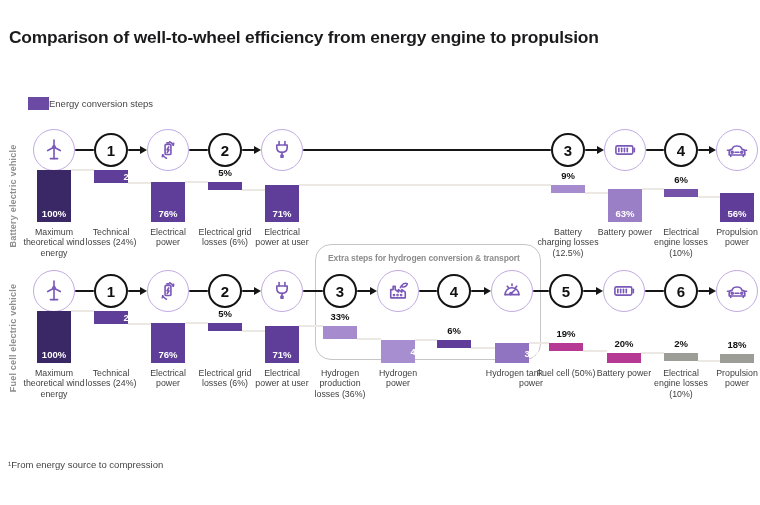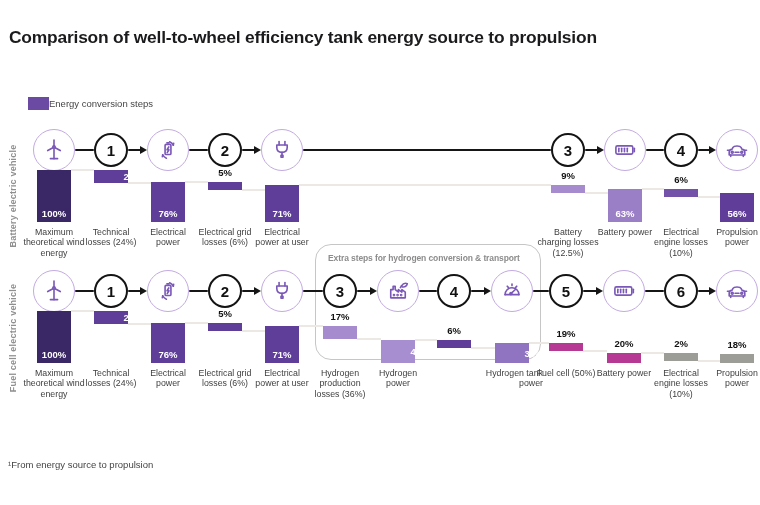--- a/index.html
+++ b/index.html
@@ -33,21 +33,21 @@
   .pctab{position:absolute;width:50px;text-align:center;font-size:9.5px;font-weight:bold;color:#111;}
   .blabel{position:absolute;width:62px;text-align:center;font-size:8.8px;line-height:1.18;color:#3e3e3e;}
   .rowname{position:absolute;width:130px;height:12px;transform:rotate(-90deg);
          transform-origin:0 0;text-align:center;font-size:9px;font-weight:bold;
          color:#8f8f8f;letter-spacing:.2px;white-space:nowrap;}
 </style>
 </head>
 <body>
 
 <div id="canvas" style="--arrow: #161616; --connector: #ece9e4; --iborder: #c2abe1; --sborder: #141414;">
-  <h1 id="title">Comparison of well-to-wheel efficiency tank energy source to propulsion</h1>
+  <h1 id="title">Comparison of well-to-wheel efficiency from energy engine to propulsion</h1>
   <div id="legend">
     <span class="swatch" id="legend-swatch" style="background: rgb(107, 74, 163);"></span>
     <span class="ltext">Energy conversion steps</span>
   </div>
   <div id="hbox">
     <div class="htitle">Extra steps for hydrogen conversion &amp; transport</div>
   </div>
   <div id="diagram">
       <div class="conn" style="left: 71px; top: 169px; width: 23px;"></div>
       <div class="conn" style="left: 128px; top: 182px; width: 23px;"></div>
@@ -281,21 +281,21 @@
       </div>
       <div class="blabel" style="left: 137px; top: 368px;">Electrical power</div>
       <div class="bar" style="left: 208px; top: 323px; width: 34px; height: 8px; background: rgb(94, 62, 153);"></div>
       <div class="pctab" style="left: 200px; top: 308px;">5%</div>
       <div class="blabel" style="left: 194px; top: 368px;">Electrical grid losses (6%)</div>
       <div class="bar" style="left: 265px; top: 326px; width: 34px; height: 37px; background: rgb(94, 62, 153);">
         <div class="pctin">71%</div>
       </div>
       <div class="blabel" style="left: 251px; top: 368px;">Electrical power at user</div>
       <div class="bar" style="left: 323px; top: 326px; width: 34px; height: 13px; background: rgb(166, 140, 206);"></div>
-      <div class="pctab" style="left: 315px; top: 311px;">17%</div>
+      <div class="pctab" style="left: 315px; top: 311px;">33%</div>
       <div class="blabel" style="left: 309px; top: 368px;">Hydrogen production losses (36%)</div>
       <div class="bar" style="left: 381px; top: 340px; width: 34px; height: 23px; background: rgb(167, 142, 209);">
         <div class="pctin mid">45%</div>
       </div>
       <div class="blabel" style="left: 367px; top: 368px;">Hydrogen power</div>
       <div class="bar" style="left: 437px; top: 340px; width: 34px; height: 8px; background: rgb(95, 61, 152);"></div>
       <div class="pctab" style="left: 429px; top: 325px;">6%</div>
       <div class="bar" style="left: 495px; top: 343px; width: 34px; height: 20px; background: rgb(144, 115, 193);">
         <div class="pctin mid">39%</div>
       </div>
@@ -307,14 +307,14 @@
       <div class="pctab" style="left: 599px; top: 338px;">20%</div>
       <div class="blabel" style="left: 593px; top: 368px;">Battery power</div>
       <div class="bar" style="left: 664px; top: 353px; width: 34px; height: 8px; background: rgb(156, 157, 151);"></div>
       <div class="pctab" style="left: 656px; top: 338px;">2%</div>
       <div class="blabel" style="left: 650px; top: 368px;">Electrical engine losses (10%)</div>
       <div class="bar" style="left: 720px; top: 354px; width: 34px; height: 9px; background: rgb(156, 157, 151);"></div>
       <div class="pctab" style="left: 712px; top: 339px;">18%</div>
       <div class="blabel" style="left: 706px; top: 368px;">Propulsion power</div>
       <div class="rowname" style="left: 8px; top: 403px;">Fuel cell electric vehicle</div>
     </div>
-  <div id="footnote">¹From energy source to propulsion</div>
+  <div id="footnote">¹From energy source to compression</div>
 </div>
 
 </body></html>

